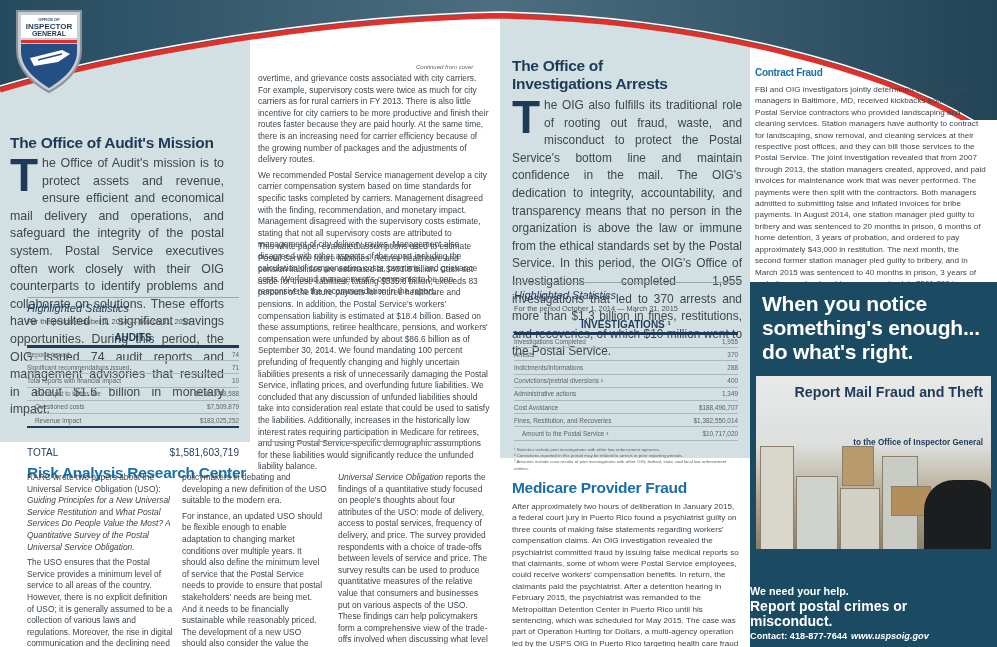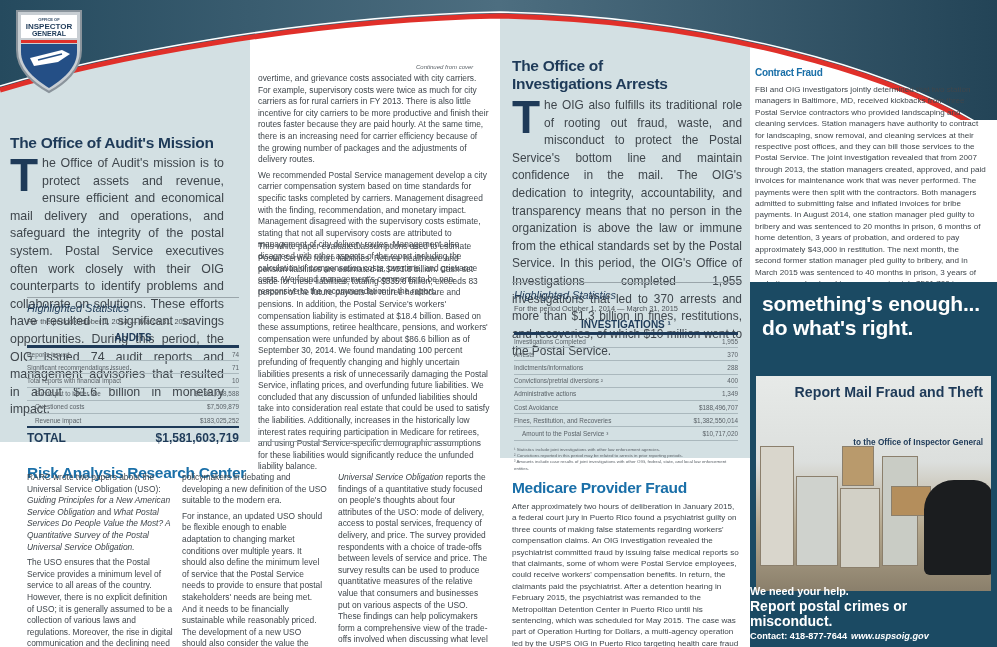--- a/index.html
+++ b/index.html
@@ -24,28 +24,28 @@
   .body-sm p { margin-bottom: 4px; }
   .ital { font-style: italic; text-align: center; }
 
   .stats-title { font-size: 11px; font-weight: 400; font-style: italic; color: #1e3a58; }
   .stats-sub { font-size: 7.4px; color: #4a4f54; margin-top: 3px; }
   .stats-table { width: 100%; border-collapse: collapse; margin-top: 6px; }
   .stats-table th { text-align: center; font-size: 10px; font-weight: 700; color: #1e3a58; padding-bottom: 2px; border-bottom: 3px solid #1e3a58; }
   .stats-table td { font-size: 6.4px; color: #5b6268; padding: 2.6px 0; border-bottom: 1px solid #aab8bd; }
   .stats-table td.val { text-align: right; }
   .stats-table td.indent { padding-left: 8px; }
-  .stats-table tr.total td { font-size: 12px; font-weight: 700; color: #1e3a58; border-top: 2px solid #1e3a58; border-bottom: none; padding-top: 3px; }
+  .stats-table tr.total td { font-size: 10px; font-weight: 400; color: #1e3a58; border-top: 2px solid #1e3a58; border-bottom: none; padding-top: 19px; }
   .footnotes { font-size: 4.4px; line-height: 6.4px; color: #5b6268; margin-top: 6px; }
 
   .divider-line { position: absolute; height: 1px; background: #9aa5aa; }
 
   .cta { position: absolute; left: 750px; top: 282px; width: 247px; height: 365px; background: #1b4a63; }
   .cta-head { position: absolute; left: 12px; top: 10px; font-size: 21px; line-height: 24px; font-weight: 700; color: #ffffff; letter-spacing: -0.2px; }
-  .cta-photo { position: absolute; left: 6px; top: 94px; width: 235px; height: 215px; overflow: hidden; background: linear-gradient(180deg, #e7eae8 0%, #dcdfdd 40%, #b5a88e 70%, #8a7f6b 100%); }
+  .cta-photo { position: absolute; left: 6px; top: 94px; width: 235px; height: 173px; overflow: hidden; background: linear-gradient(180deg, #e7eae8 0%, #dcdfdd 40%, #b5a88e 70%, #8a7f6b 100%); }
   .cta-photo-title { position: absolute; right: 8px; top: 8px; font-size: 14.2px; font-weight: 700; color: #1e3a58; }
   .cta-photo-sub { position: absolute; right: 8px; top: 26px; font-size: 8.2px; font-weight: 700; color: #1e3a58; margin-top: 36px; }
   .box { position: absolute; border: 1px solid #8b7f6c; }
   .cta-help { position: absolute; right: 12px; top: 302px; color: #ffffff; font-weight: 700; }
   .cta-help .l1 { font-size: 10.8px; line-height: 15px; }
   .cta-help .l2 { font-size: 14px; line-height: 15px; }
   .cta-help .l3 { font-size: 9.2px; line-height: 15px; }
   .cta-help .l3 .url { font-style: italic; margin-left: 4px; }
 
   .cont { position: absolute; font-size: 6px; font-style: italic; color: #5b6268; }
@@ -145,21 +145,21 @@
 </div>
 
 <div style="position:absolute;left:258px;top:236px;width:232px;">
   <div class="body-sm" style="margin-top:5px;">This white paper evaluated assumptions used to estimate Postal Service future liabilities. Retiree healthcare and pension liabilities are estimated at $403.8 billion. Cash set aside for these liabilities, totaling $335.6 billion, exceeds 83 percent of the future payouts for retiree healthcare and pensions. In addition, the Postal Service's workers' compensation liability is estimated at $18.4 billion. Based on these assumptions, retiree healthcare, pensions, and workers' compensation were unfunded by about $86.6 billion as of September 30, 2014. We found mandating 100 percent prefunding of frequently changing and highly uncertain liabilities presents a risk of unnecessarily damaging the Postal Service, inflating prices, and overfunding future liabilities. We concluded that any discussion of unfunded liabilities should take into consideration real estate that could be used to satisfy the liabilities. Additionally, increases in the historically low interest rates requiring participation in Medicare for retirees, and using Postal Service-specific demographic assumptions for these liabilities would significantly reduce the unfunded liability balance.</div>
 </div>
 
 <div class="divider-line" style="left:258px;top:441px;width:208px;"></div>
 
 <div class="h-blue" style="position:absolute;left:27px;top:464px;font-size:15.5px;line-height:18px;">Risk Analysis Research Center</div>
 <div class="body-sm" style="position:absolute;left:27px;top:472px;width:146px;">
-  <p><span>RARC wrote two papers about the Universal Service Obligation (USO): </span><span class="ital">Guiding Principles for a New American Service Obligation</span><span> and </span><span class="ital">What Postal Services Do People Value the Most? A Quantitative Survey of the Postal Universal Service Obligation.</span></p>
+  <p><span>RARC wrote two papers about the Universal Service Obligation (USO): </span><span class="ital">Guiding Principles for a New Universal Service Restitution</span><span> and </span><span class="ital">What Postal Services Do People Value the Most? A Quantitative Survey of the Postal Universal Service Obligation.</span></p>
   <p>The USO ensures that the Postal Service provides a minimum level of service to all areas of the country. However, there is no explicit definition of USO; it is generally assumed to be a collection of various laws and regulations. Moreover, the rise in digital communication and the declining need for hardcopy mail raise the question of what services the Postal Service should be obligated to provide.</p>
 
 </div>
 <div class="body-sm" style="position:absolute;left:182px;top:472px;width:146px;">
   <p>policymakers in debating and developing a new definition of the USO suitable to the modern era.</p>
   <p>For instance, an updated USO should be flexible enough to enable adaptation to changing market conditions over multiple years. It should also define the minimum level of service that the Postal Service needs to provide to ensure that postal stakeholders' needs are being met. And it needs to be financially sustainable while reasonably priced. The development of a new USO should also consider the value the mailing public places on various aspects of universal service.</p>
 
 </div>
 <div class="body-sm" style="position:absolute;left:338px;top:472px;width:150px;">
   <p><span class="ital">Universal Service Obligation</span><span> reports the findings of a quantitative study focused on people's thoughts about four attributes of the USO: mode of delivery, access to postal services, frequency of delivery, and price. The survey provided respondents with a choice of trade-offs between levels of service and price. The survey results can be used to produce quantitative measures of the relative value that consumers and businesses put on various aspects of the USO. These findings can help policymakers form a comprehensive view of the trade-offs involved when discussing what level of services the USO should include to meet the needs of American businesses and citizens.</span></p>
@@ -233,20 +233,21 @@
   <div class="body-sm" style="margin-top:4px;font-size:8.1px;line-height:11.4px;">After approximately two hours of deliberation in January 2015, a federal court jury in Puerto Rico found a psychiatrist guilty on three counts of making false statements regarding workers' compensation claims. An OIG investigation revealed the psychiatrist committed fraud by issuing false medical reports so that claimants, some of whom were Postal Service employees, could receive workers' compensation benefits. In return, the claimants paid the psychiatrist. After a detention hearing in February 2015, the psychiatrist was remanded to the Metropolitan Detention Center in Puerto Rico until his sentencing, which was scheduled for May 2015. The case was part of Operation Hurting for Dollars, a multi-agency operation led by the USPS OIG in Puerto Rico targeting health care fraud by Postal Service employees and the health care providers treating them.</div>
 </div>
 
 <div style="position:absolute;left:755px;top:64px;width:232px;">
   <div class="h-blue" style="font-size:10px;line-height:18px;">Contract Fraud</div>
   <div class="body-sm" style="margin-top:2px;font-size:8.1px;line-height:11.4px;">FBI and OIG investigators jointly determined that two station managers in Baltimore, MD, received kickbacks from three Postal Service contractors who provided landscaping and cleaning services. Station managers have authority to contract for landscaping, snow removal, and cleaning services at their respective post offices, and they can bill those services to the Postal Service. The joint investigation revealed that from 2007 through 2013, the station managers created, approved, and paid invoices for maintenance work that was never performed. The payments were then split with the contractors. Both managers admitted to submitting false and inflated invoices for bribe payments. In August 2014, one station manager pled guilty to bribery and was sentenced to 20 months in prison, 6 months of home detention, 3 years of probation, and ordered to pay approximately $43,000 in restitution. The next month, the second former station manager pled guilty to bribery, and in March 2015 was sentenced to 40 months in prison, 3 years of probation, and ordered to pay approximately $501,700 in restitution to the Postal Service.</div>
 </div>
 
 <div class="cta">
   <div class="cta-head">
+    <div>When you notice</div>
     <div>something's enough...</div>
     <div>do what's right.</div>
   </div>
   <div class="cta-photo">
     <div class="cta-photo-title">Report Mail Fraud and Theft</div>
     <div class="cta-photo-sub">to the Office of Inspector General</div>
     <div class="box" style="left:4px;top:70px;width:34px;height:120px;background:#d9d6cc;"></div>
     <div class="box" style="left:40px;top:100px;width:42px;height:90px;background:#cfd2cd;"></div>
     <div class="box" style="left:86px;top:70px;width:32px;height:40px;background:#b99a6c;"></div>
     <div class="box" style="left:84px;top:112px;width:40px;height:80px;background:#d2d0c6;"></div>

